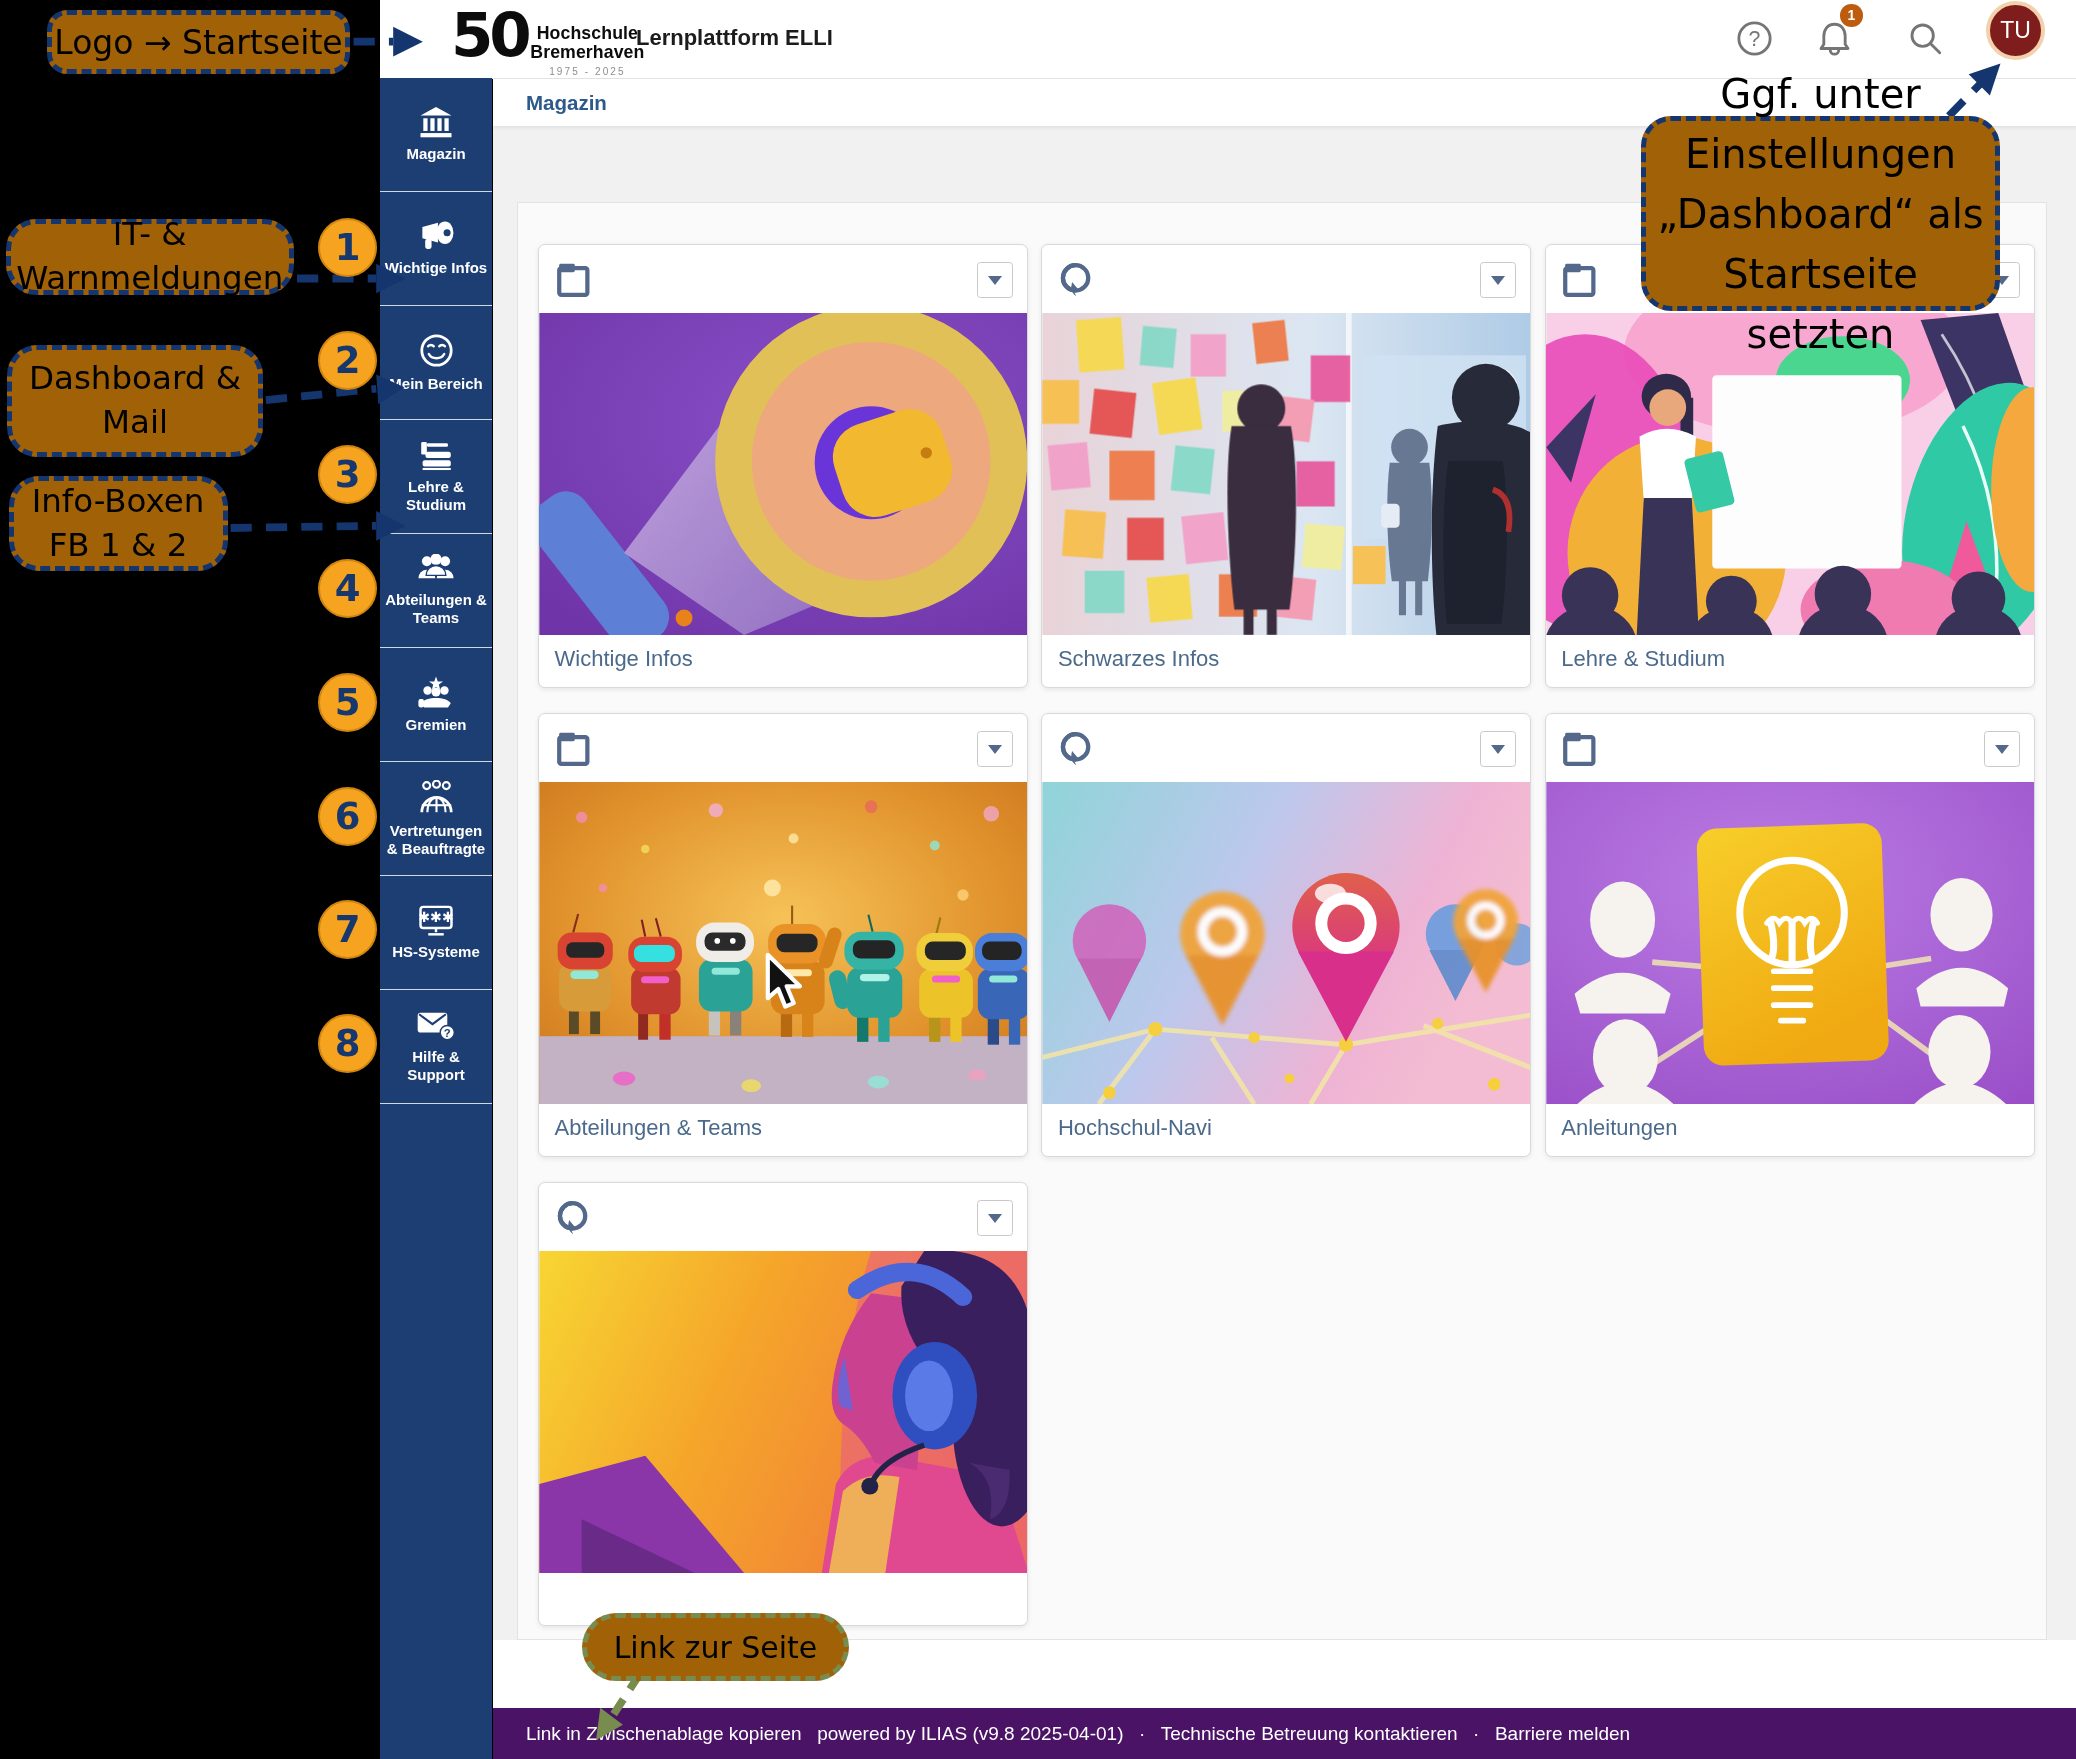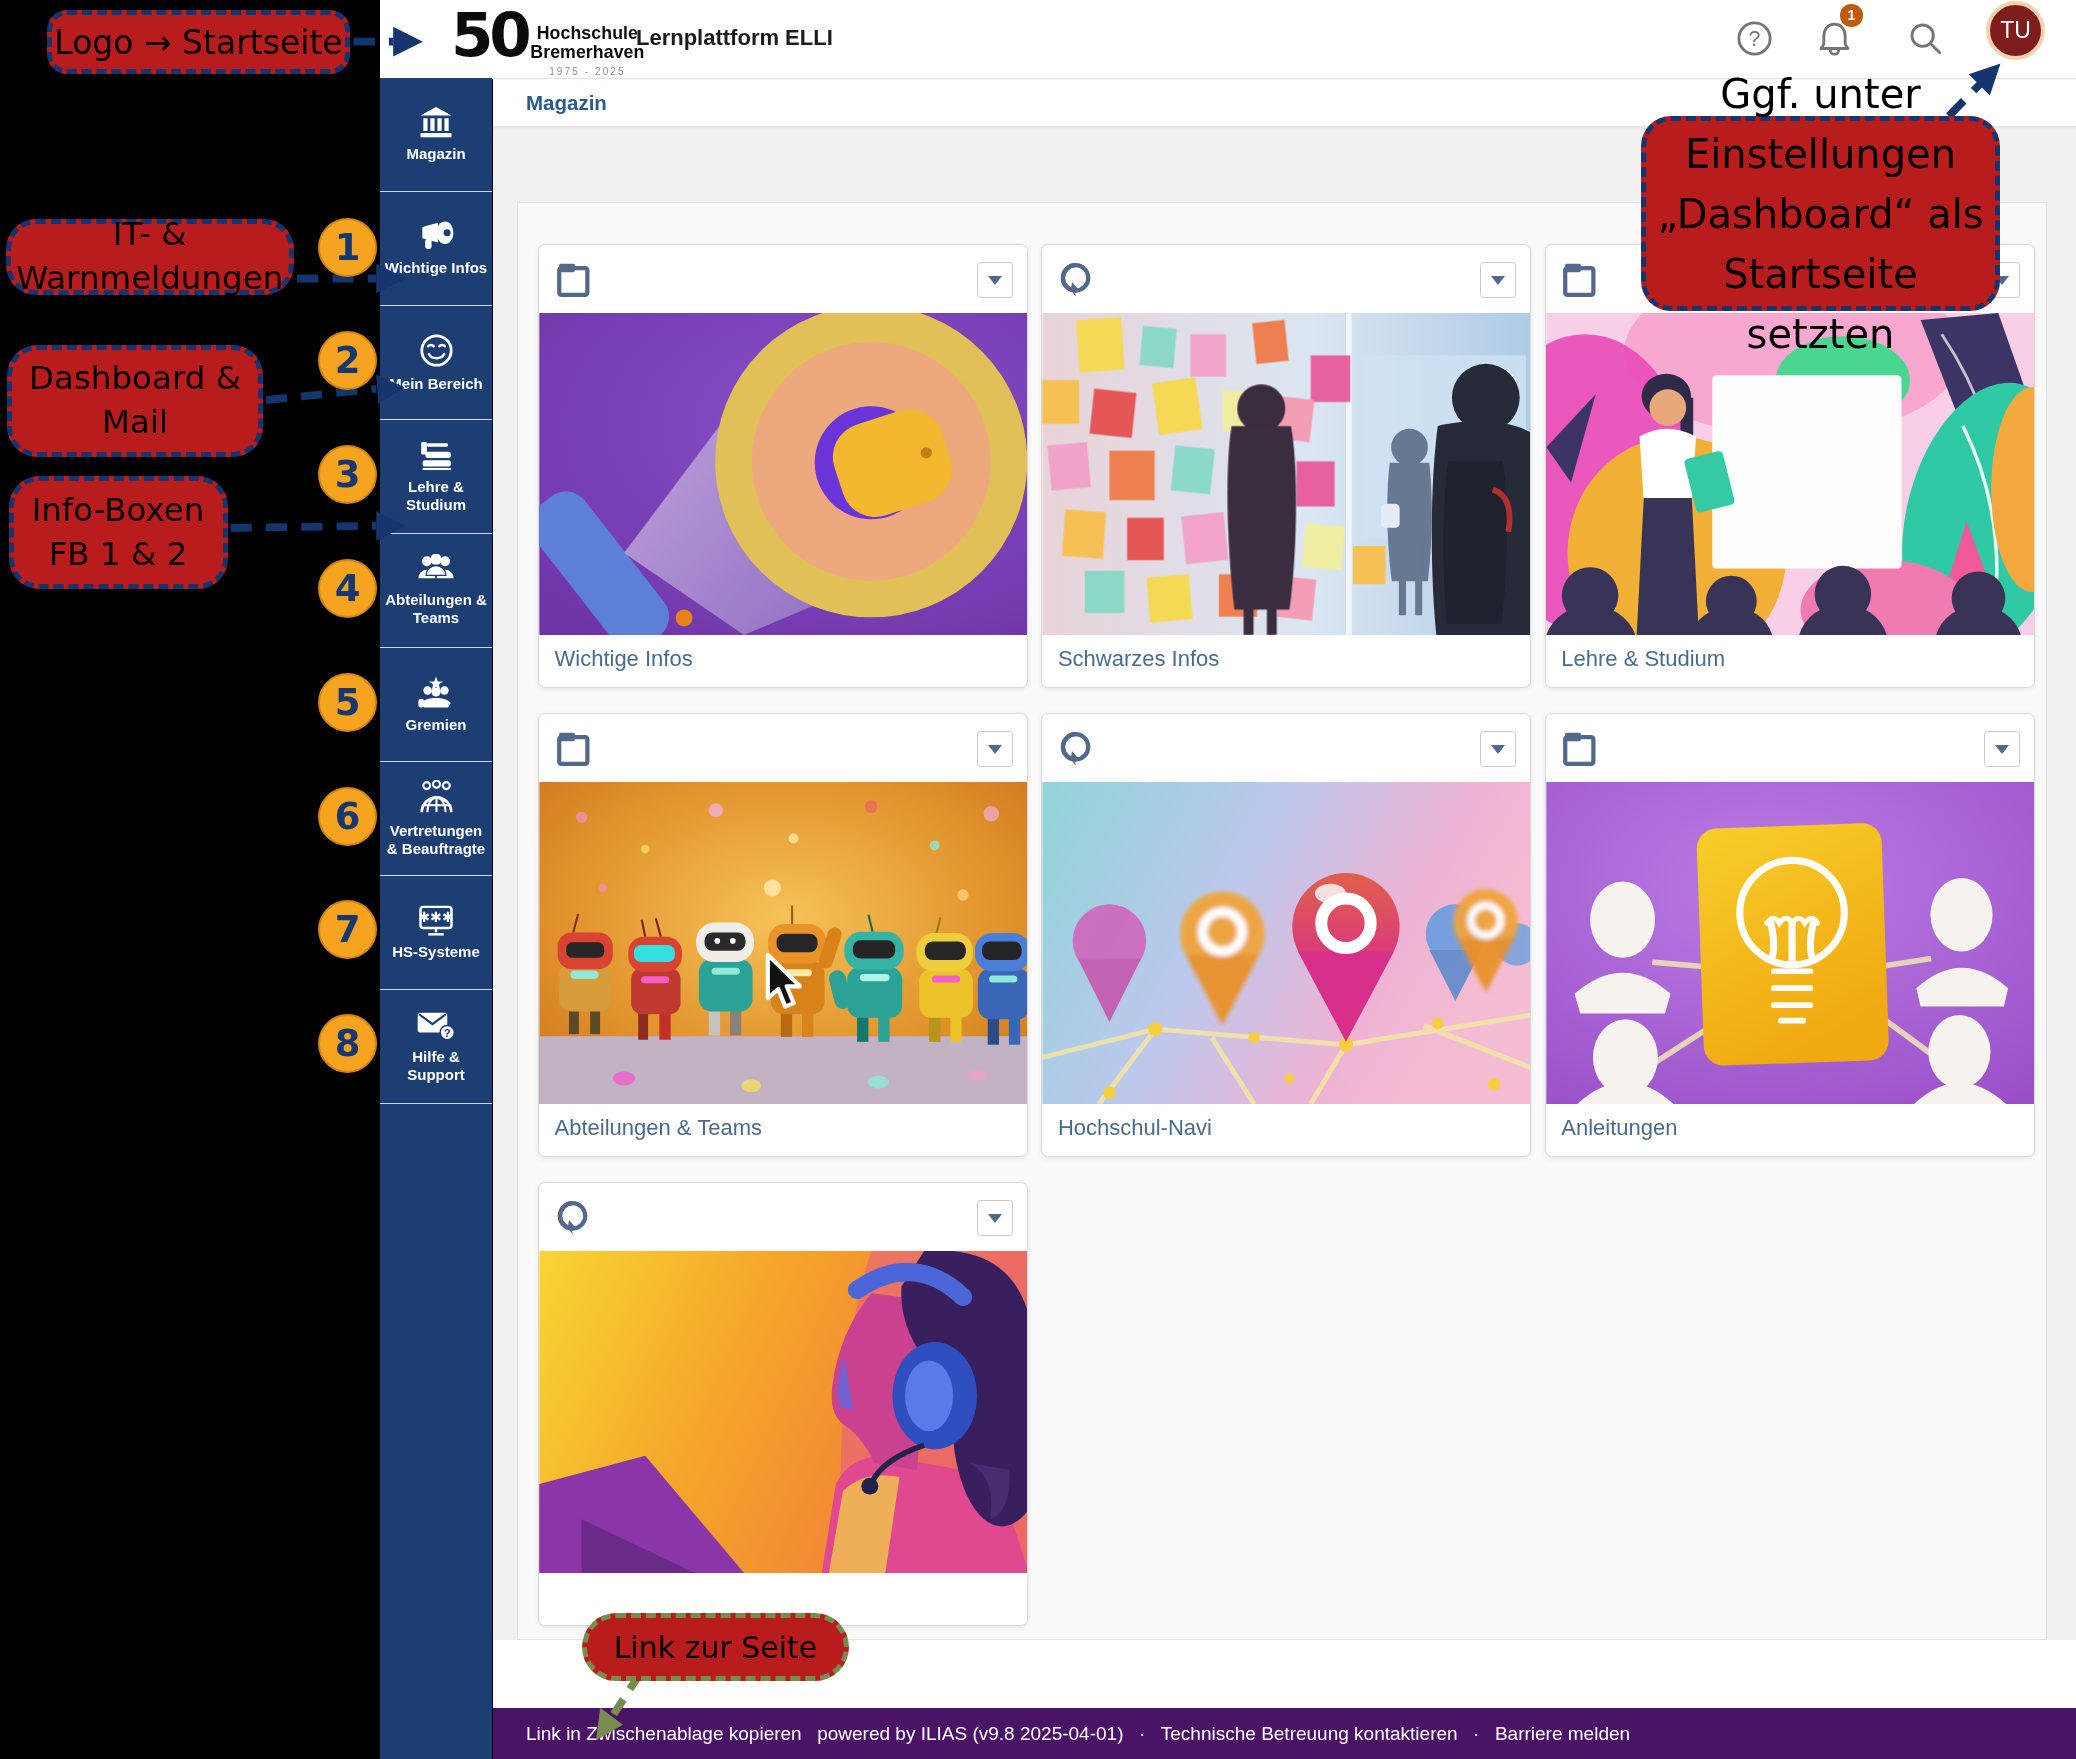--- a/index.html
+++ b/index.html
@@ -31,21 +31,21 @@
   .dd-caret{width:0;height:0;border-left:7px solid transparent;border-right:7px solid transparent;border-top:9.2px solid #53688a;}
   .card-img{height:322px;overflow:hidden;position:relative;cursor:pointer;}
   .card-img svg{display:block;}
   .card-title{height:54px;padding:11.3px 15.5px 0;font-size:22px;color:#4b6a8b;box-sizing:border-box;cursor:pointer;}
   .white-strip{position:absolute;left:0;top:1562px;width:1584px;height:69px;background:#fff;}
   
   .footer{position:absolute;left:493px;top:1708px;width:1584px;height:52px;background:#4a1365;display:flex;align-items:center;column-gap:15.5px;padding-left:33px;box-sizing:border-box;z-index:6;}
   .footer span{color:#fff;font-size:19px;}
   .footer .lnk{cursor:pointer;}
   
-  .callout{position:absolute;background:#b91c1c;border:5.7px dashed #14356e;display:flex;align-items:center;justify-content:center;text-align:center;color:#000;font-family:"DejaVu Sans",sans-serif;white-space:pre-line;z-index:60;box-sizing:border-box;}
+  .callout{position:absolute;background:#a16207;border:5.7px dashed #14356e;display:flex;align-items:center;justify-content:center;text-align:center;color:#000;font-family:"DejaVu Sans",sans-serif;white-space:pre-line;z-index:60;box-sizing:border-box;}
   .callout.green{border-color:#798c4f;}
   .num-circle{position:absolute;width:59px;height:59px;border-radius:50%;background:#f6a320;border:2.1px solid #cf850e;box-sizing:border-box;display:flex;align-items:center;justify-content:center;color:#17386f;font-size:37px;font-weight:700;font-family:"DejaVu Sans",sans-serif;z-index:60;}
   .arrows{position:absolute;left:0;top:0;width:2077px;height:1760px;pointer-events:none;z-index:55;}
   .cursor{position:absolute;left:765px;top:953px;z-index:70;}
 </style>
 </head>
 <body>
 
 <div class="header">
   <div class="logo">
@@ -651,21 +651,21 @@
   </g>
   <line x1="905" y1="2368" x2="868" y2="2425" stroke="#798c4f" stroke-width="11" stroke-dasharray="26 17"></line>
   <polygon points="843,2462 881,2440 849,2416" fill="#798c4f"></polygon>
 </svg>
 
 <div class="callout" style="left:47px;top:10px;width:303px;height:64px;border-radius:20px;font-size:33px;">Logo → Startseite</div>
 <div class="callout" style="left:5.7px;top:219px;width:288px;height:76px;border-radius:30px;font-size:32.5px;line-height:1.35;">IT- &amp;
 Warnmeldungen</div>
 <div class="callout" style="left:7px;top:345px;width:256px;height:112px;border-radius:30px;font-size:32.5px;line-height:1.35;">Dashboard &amp;
 Mail</div>
-<div class="callout" style="left:8.5px;top:476px;width:219px;height:113px;border-radius:30px;font-size:32.5px;line-height:1.35;">Info-Boxen
+<div class="callout" style="left:8.5px;top:476px;width:219px;height:95px;border-radius:30px;font-size:32.5px;line-height:1.35;">Info-Boxen
 FB 1 &amp; 2</div>
 <div class="callout" style="left:1641px;top:116px;width:359px;height:195px;border-radius:30px;font-size:40px;line-height:1.5;">Ggf. unter
 Einstellungen
 „Dashboard“ als
 Startseite setzten</div>
 <div class="callout green" style="left:582px;top:1613px;width:267px;height:68px;border-radius:34px;font-size:30px;text-align:center;">Link zur Seite</div>
 
 <div class="num-circle" style="left:318px;top:218px;">1</div>
 <div class="num-circle" style="left:318px;top:331px;">2</div>
 <div class="num-circle" style="left:318px;top:445px;">3</div>

